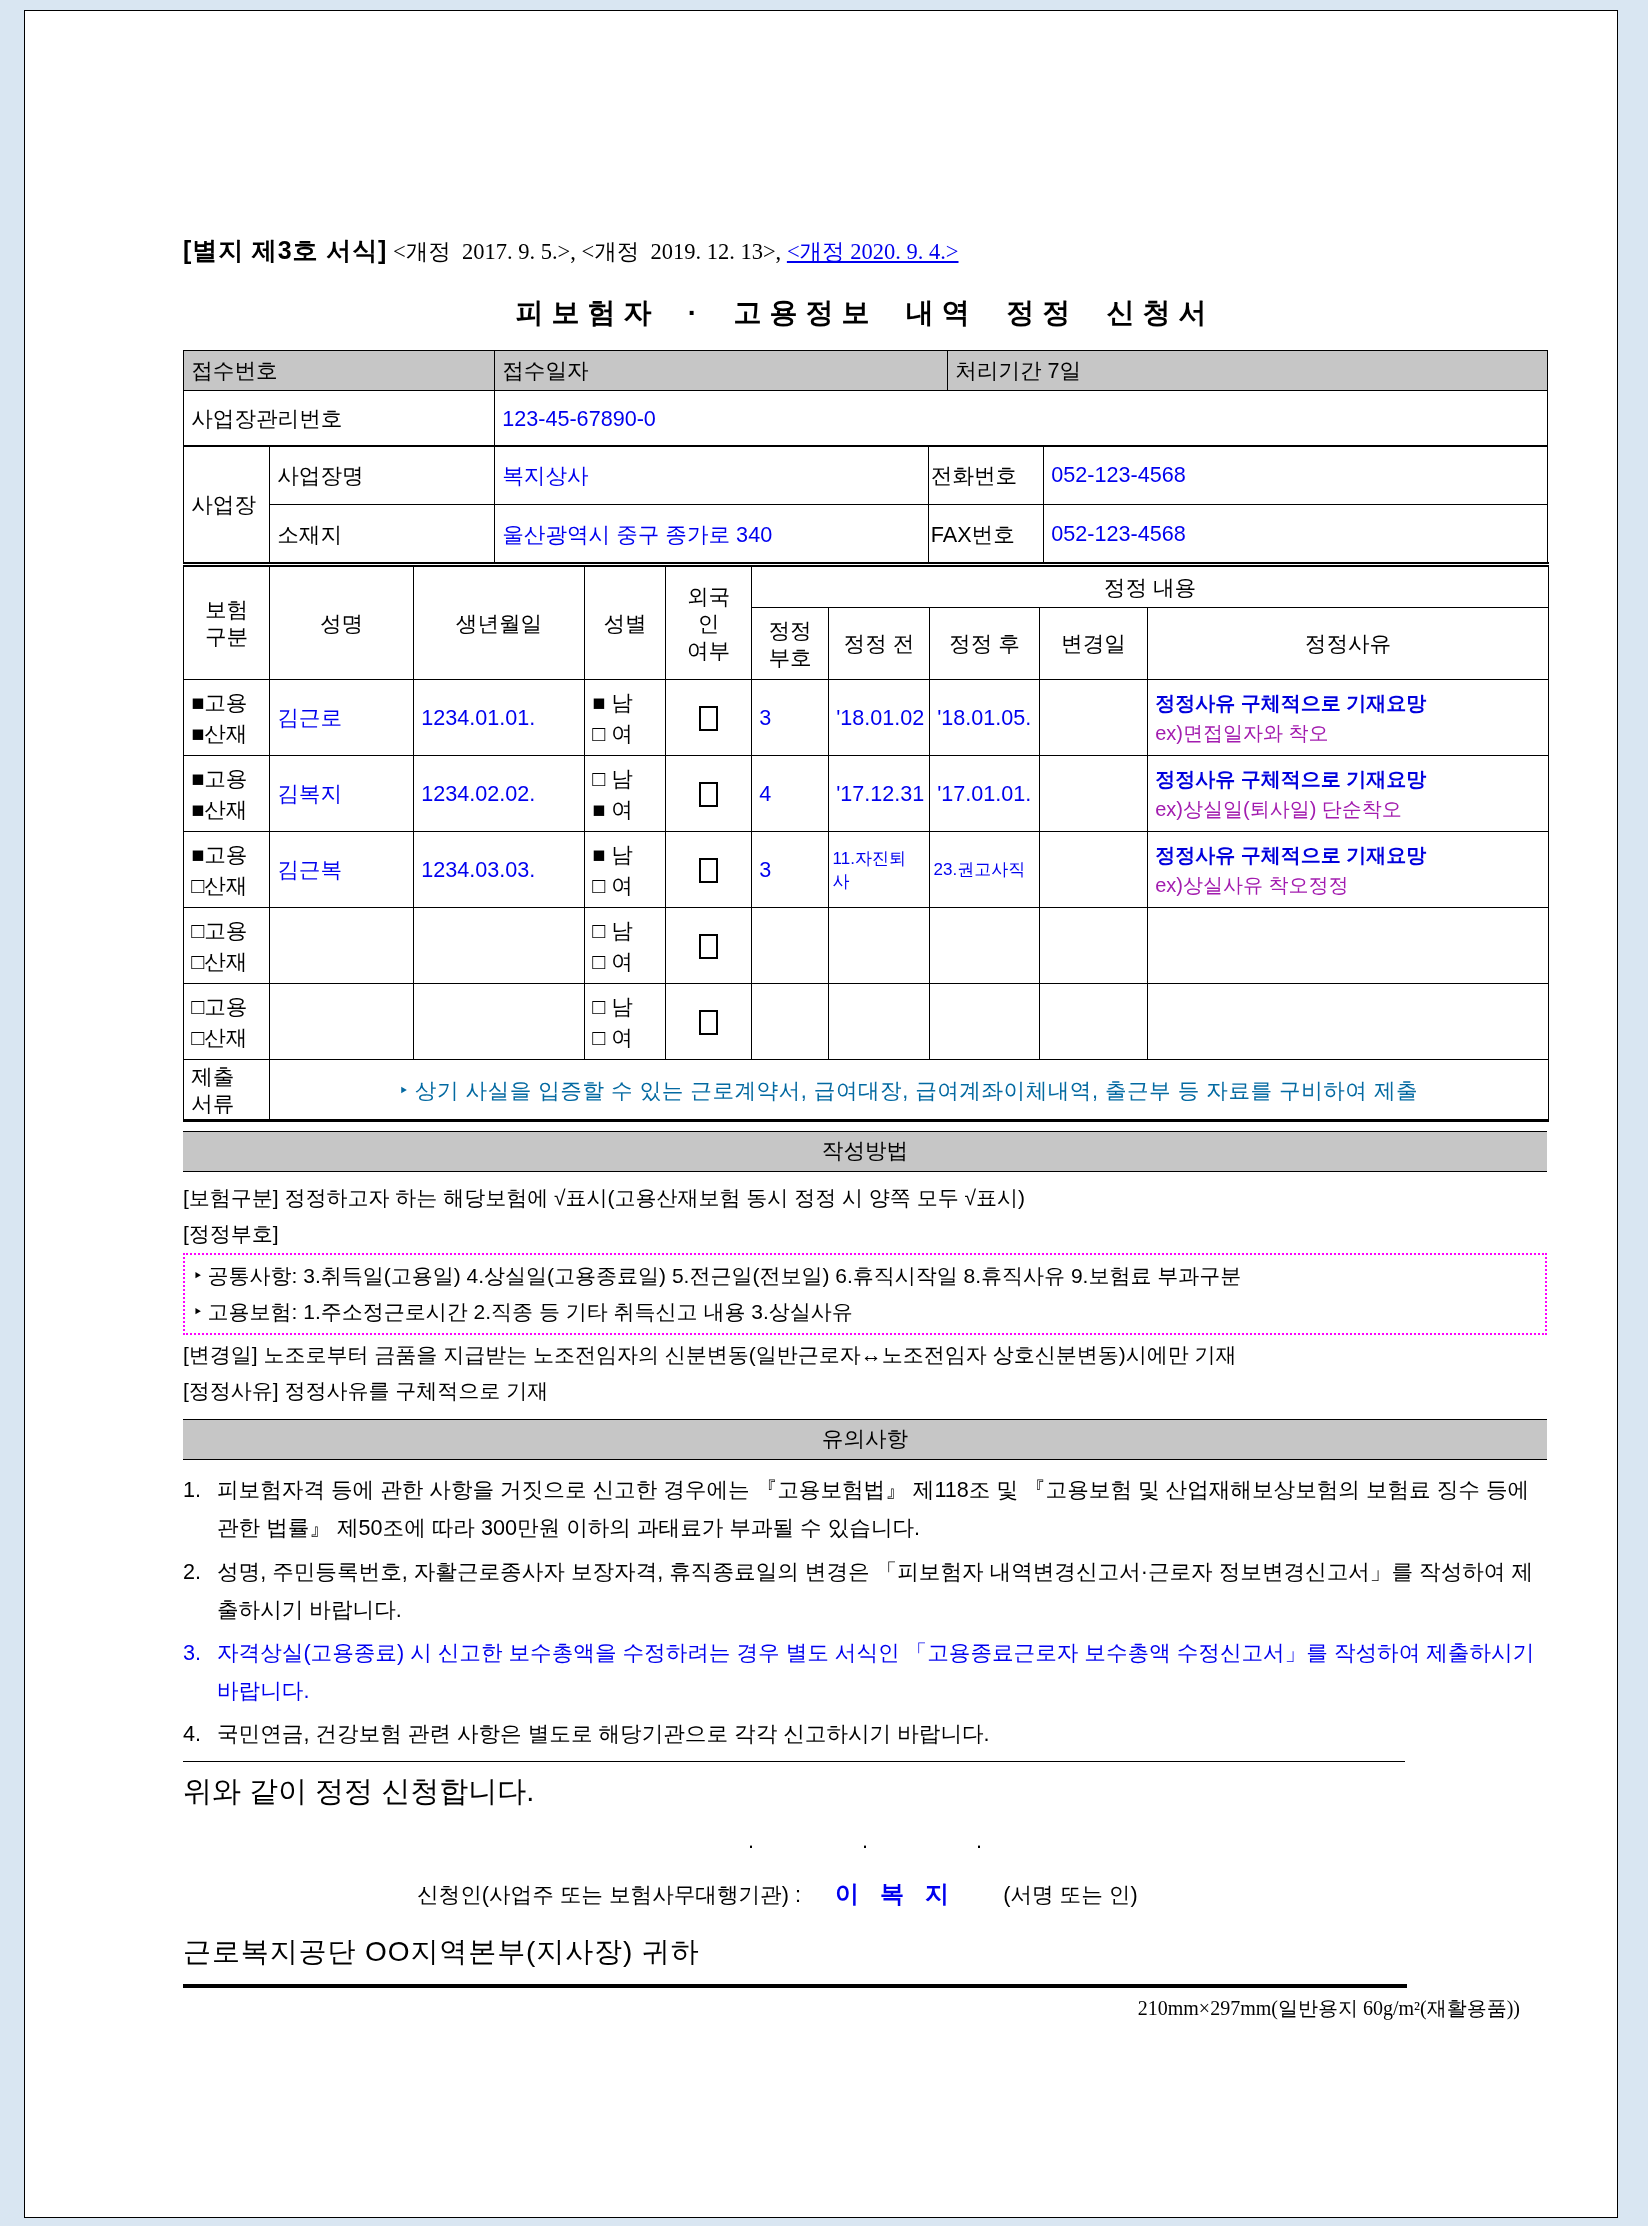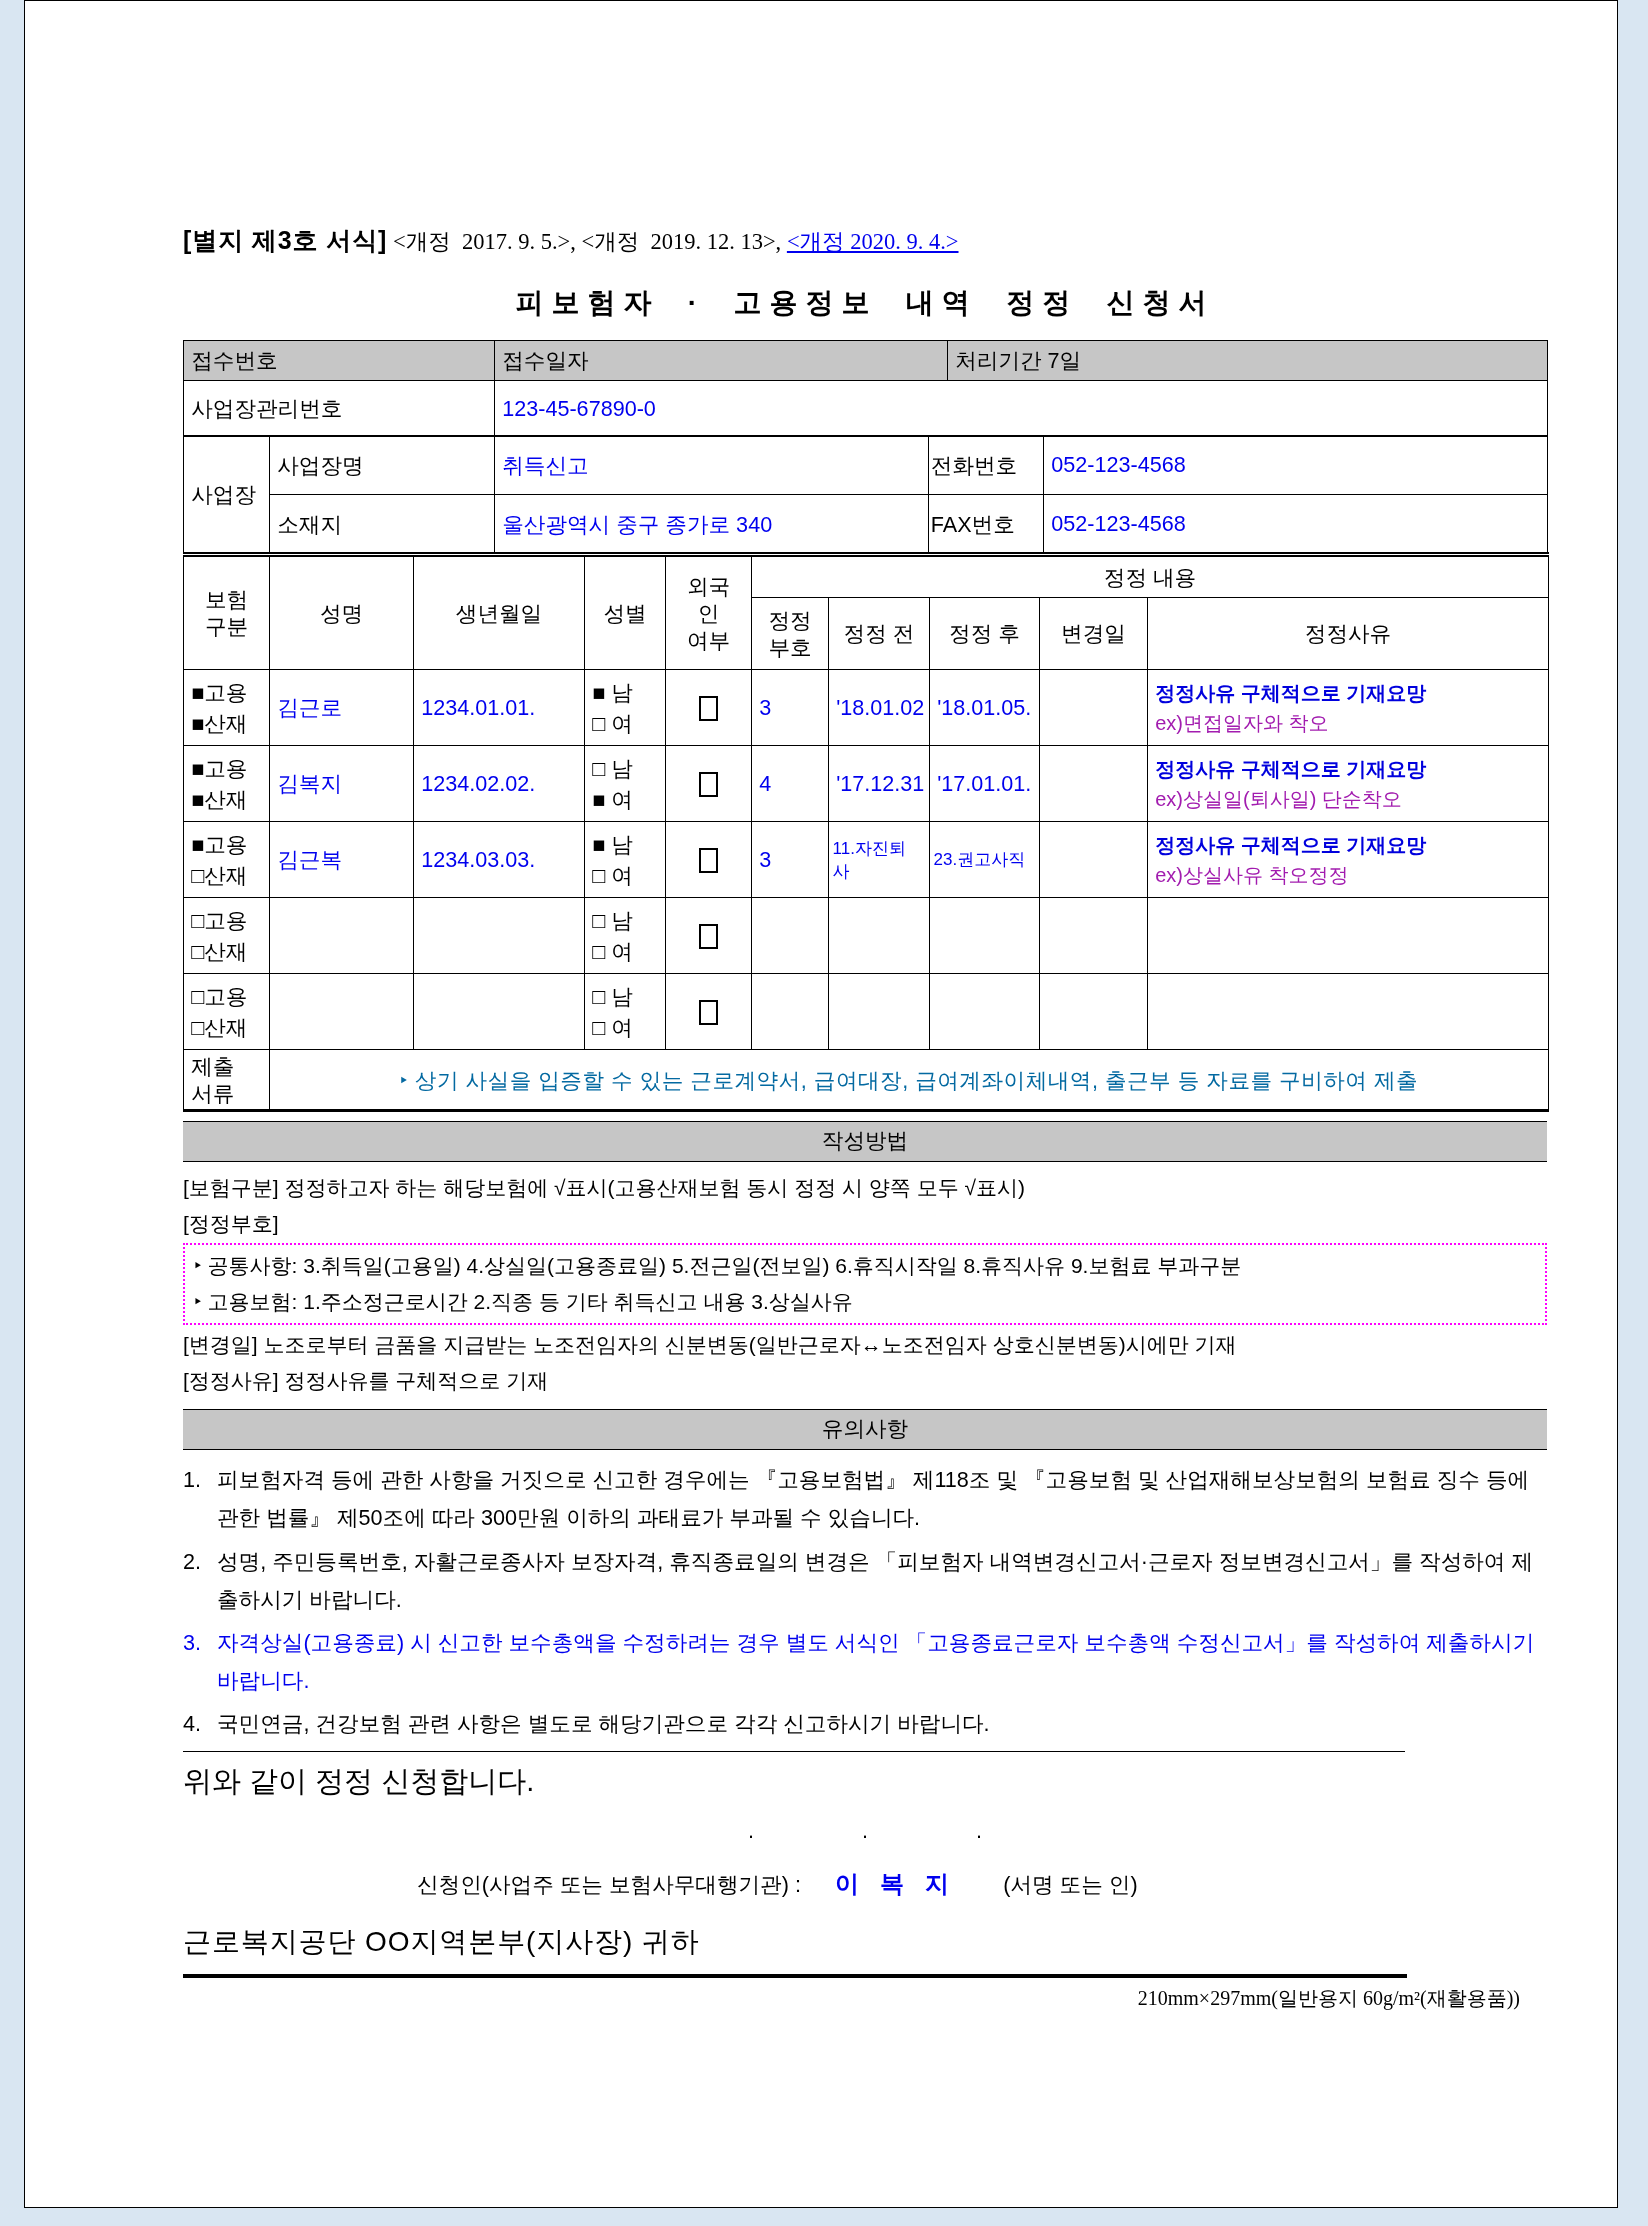--- a/index.html
+++ b/index.html
@@ -3,21 +3,21 @@
 <meta charset="utf-8">
 <style>
   html,body{margin:0;padding:0;}
   body{
     width:1648px;height:2227px;position:relative;
     background:#d9e6f2;
     font-family:"Liberation Sans",sans-serif;
     color:#000;
   }
   .page{
-    position:absolute;left:24px;top:0;
+    position:absolute;left:24px;top:10px;
     width:1594px;height:2208px;
     background:#fff;border:1.8px solid #000;box-sizing:border-box;
     overflow:hidden;
   }
   .content{padding:223px 72px 0 158px;width:1364px;box-sizing:content-box;}
   .pre{white-space:pre;}
   .serif{font-family:"Liberation Serif",serif;}
   .blue{color:#0000ee;}
   .ul{text-decoration:underline;}
 
@@ -121,21 +121,21 @@
           <col style="width:86px">
           <col style="width:225px">
           <col style="width:434px">
           <col style="width:115px">
           <col style="width:504px">
         </colgroup>
       <tbody>
           <tr>
         <td rowspan="2" class="c">사업장</td>
         <td class="c">사업장명</td>
-        <td class="val">취득신고</td>
+        <td class="val">복지상사</td>
         <td class="c" style="padding:1.8px 1.8px;">전화번호</td>
         <td class="val">052-123-4568</td>
       </tr>
       <tr>
         <td class="c">소재지</td>
         <td class="val">울산광역시 중구 종가로 340</td>
         <td class="c" style="padding:1.8px 1.8px;">FAX번호</td>
         <td class="val">052-123-4568</td>
       </tr>
     </tbody>

